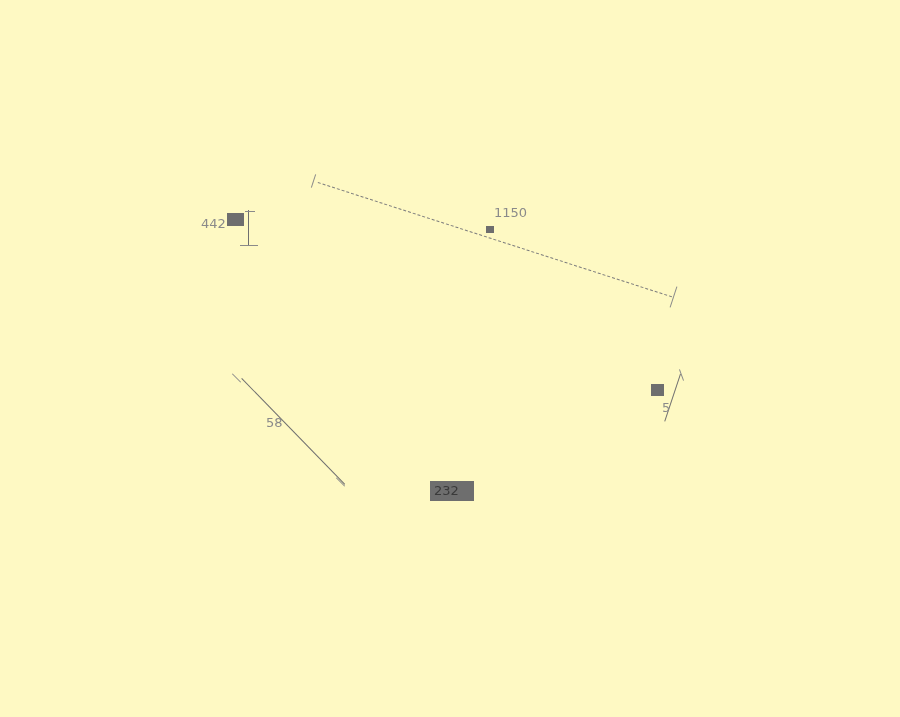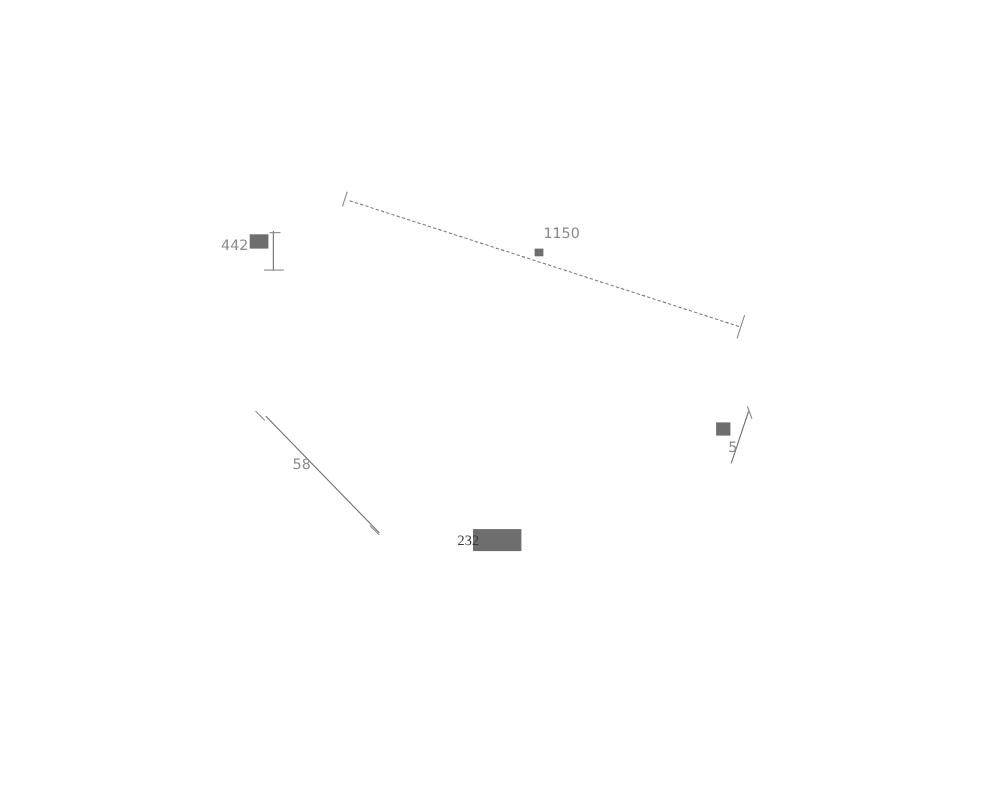--- a/index.html
+++ b/index.html
@@ -4,21 +4,21 @@
 <style>
   html, body {
     margin: 0;
     padding: 0;
     background: #000000;
   }
   #canvas {
     position: relative;
     width: 900px;
     height: 717px;
-    background: #ffffff;
+    background: #fef9c3;
     overflow: hidden;
     font-family: "DejaVu Sans", sans-serif;
   }
   .dim-label {
     position: absolute;
     color: #8a8a8a;
     font-size: 13px;
     line-height: 14px;
     letter-spacing: 0px;
     white-space: nowrap;
@@ -74,15 +74,15 @@
   <div class="blob" style="left:430px; top:481px; width:44px; height:20px;"></div>
 
   <div class="dim-label" style="left:494px; top:206px;">1150</div>
 
   <div class="dim-label" style="left:201px; top:217px;">442</div>
 
   <div class="dim-label" style="left:266px; top:416px;">58</div>
 
   <div class="dim-label" style="left:662px; top:401px;">5</div>
 
-  <div class="dim-label" style="left:416px; top:484px; color:#3a3a3a;font-family:Liberation Serif, serif;">232</div>
+  <div class="dim-label" style="left:434px; top:484px; color:#3a3a3a;">232</div>
 
 </div>
 
 </body></html>

